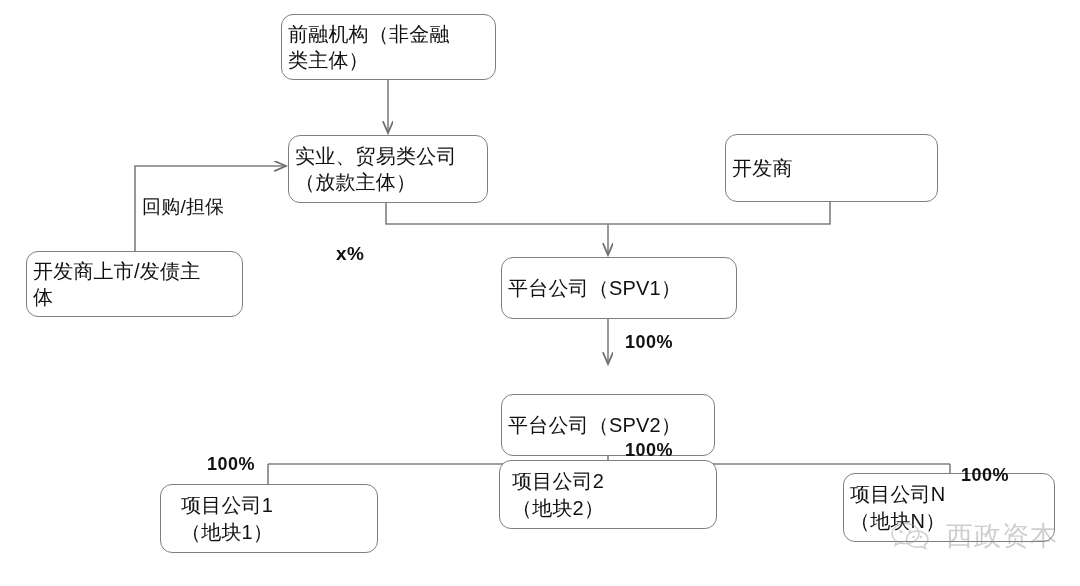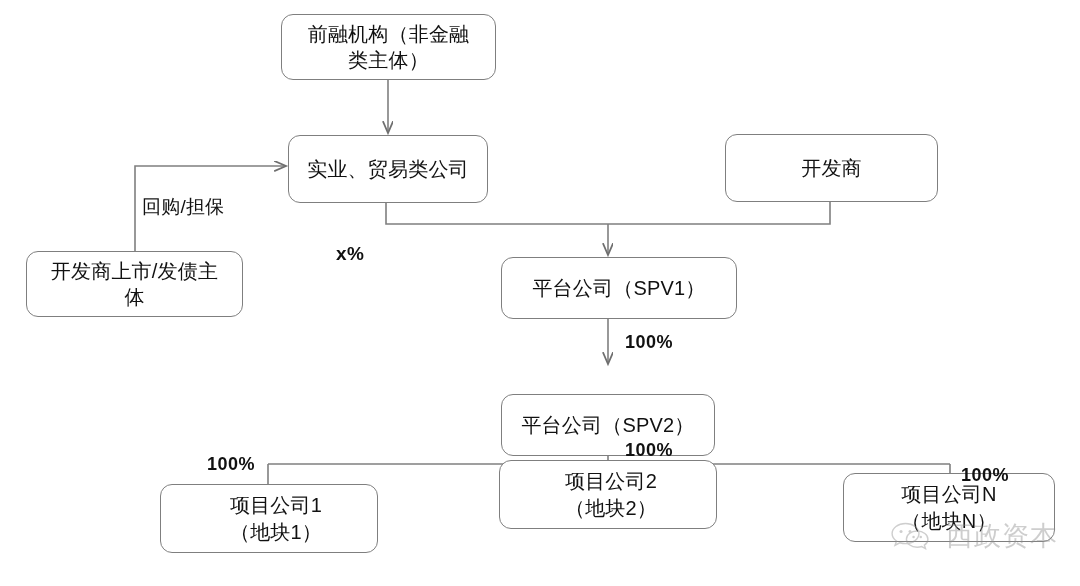--- a/index.html
+++ b/index.html
@@ -28,21 +28,20 @@
   }
   .node {
     position: absolute;
     box-sizing: border-box;
     border: 1.6px solid #7f7f7f;
     border-radius: 12px;
     background: #ffffff;
     display: flex;
     align-items: center;
     justify-content: center;
-    text-align: center;
     color: #111111;
     font-size: 20px;
     line-height: 1.32;
     letter-spacing: 0.2px;
     padding: 2px 6px;
     z-index: 2;
   }
   .node span {
     display: block;
     width: 100%;
@@ -123,20 +122,21 @@
   <div class="node" style="left:281px; top:14px; width:215px; height:66px;">
     <span>
         <div>前融机构（非金融</div>
         <div>类主体）</div>
       </span>
   </div>
 
   <div class="node" style="left:288px; top:135px; width:200px; height:68px;">
     <span>
         <div>实业、贸易类公司</div>
+        <div>（放款主体）</div>
       </span>
   </div>
 
   <div class="node" style="left:725px; top:134px; width:213px; height:68px;">
     <span>开发商</span>
   </div>
 
   <div class="node" style="left:26px; top:251px; width:217px; height:66px;">
     <span>
         <div>开发商上市/发债主</div>

